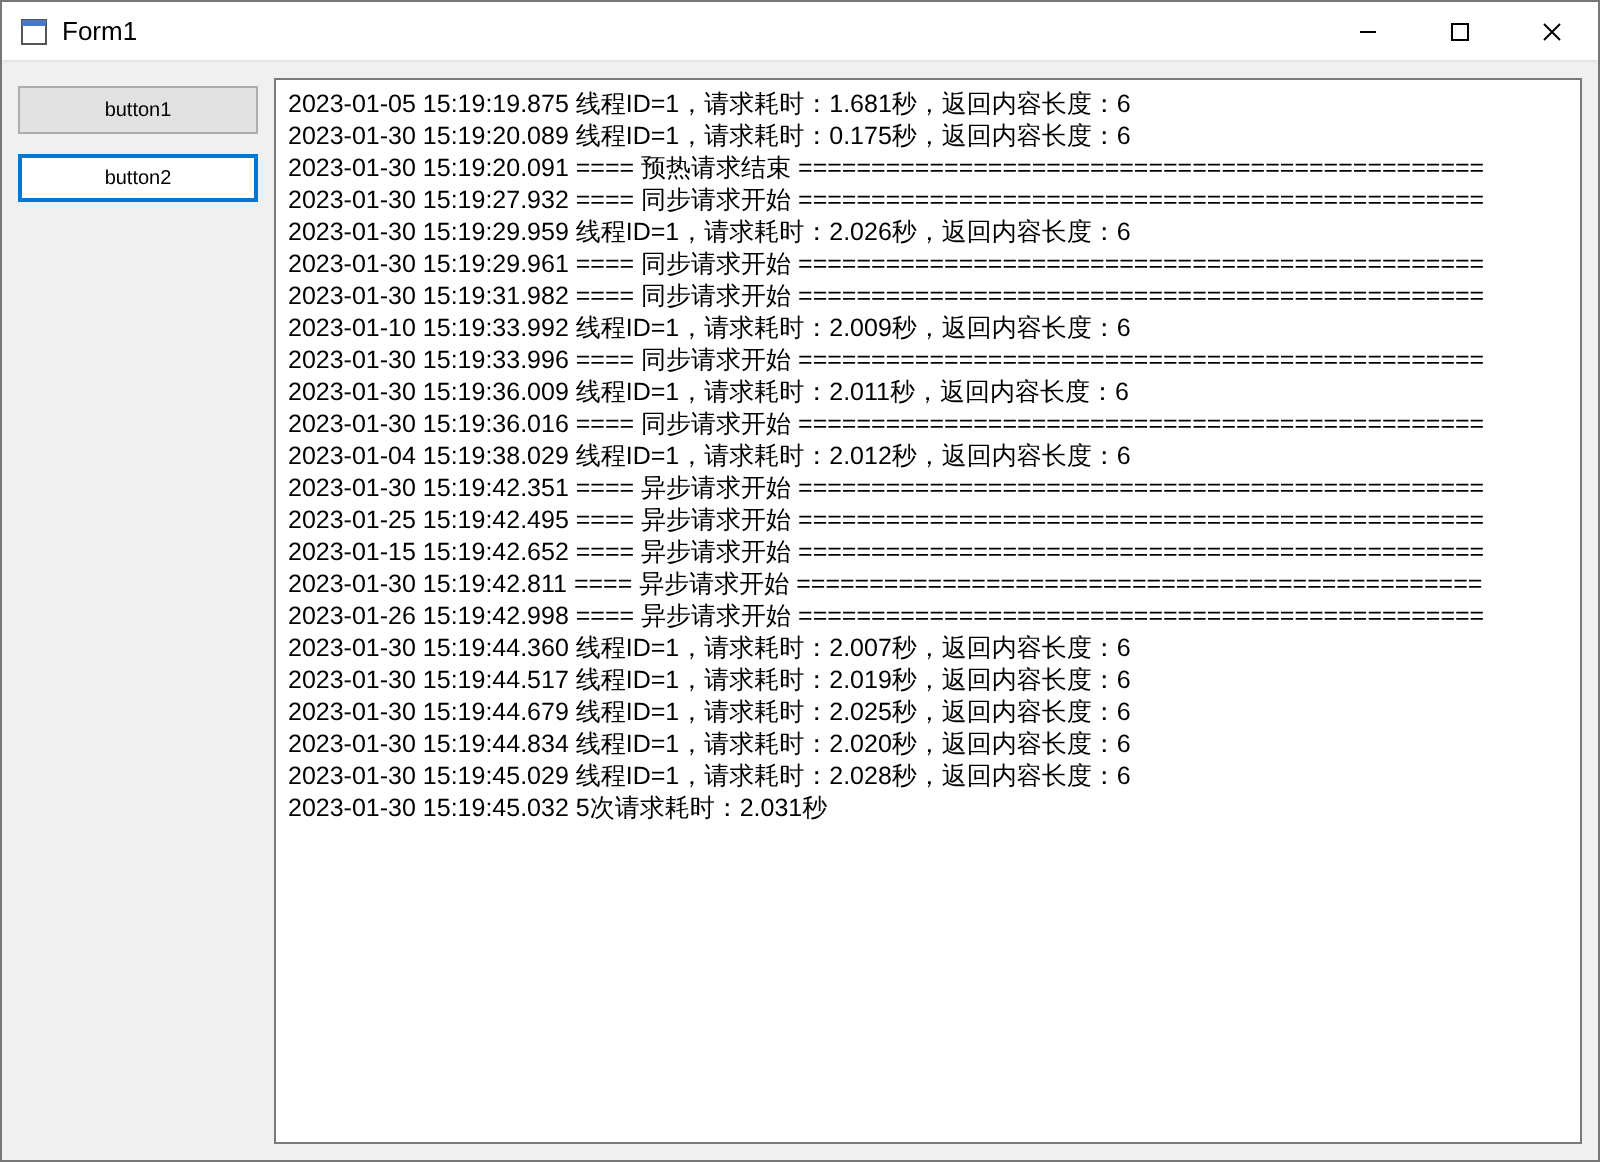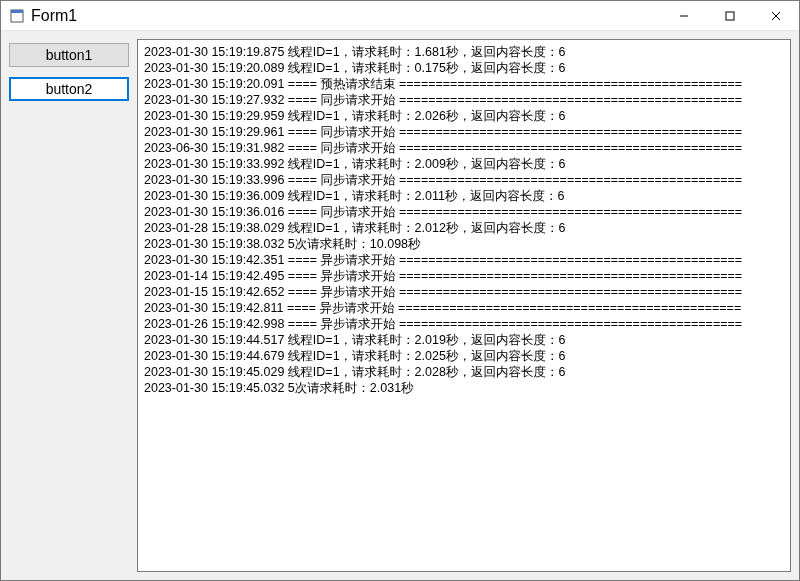--- a/index.html
+++ b/index.html
@@ -31,21 +31,21 @@
       width: 16px;
       height: 16px;
       margin-right: 6px;
       display: inline-flex;
       align-items: center;
       justify-content: center;
     }
     .titlebar-title {
       flex: 1;
       color: #000;
-      font-size: 16px;
+      font-size: 13px;
     }
     .titlebar-controls {
       display: flex;
       height: 100%;
     }
     .titlebar-btn {
       width: 46px;
       height: 100%;
       display: flex;
       align-items: center;
@@ -67,21 +67,21 @@
       width: 120px;
       display: flex;
       flex-direction: column;
       gap: 10px;
       padding-top: 4px;
     }
     .winbtn {
       height: 24px;
       background: #e1e1e1;
       border: 1px solid #adadad;
-      font-size: 14px;
+      font-size: 10px;
       cursor: default;
       display: flex;
       align-items: center;
       justify-content: center;
       color: #000;
     }
     .winbtn.selected {
       background: #ffffff;
       border: 2px solid #0078d7;
     }
@@ -130,37 +130,38 @@
       </div>
     </div>
   </div>
 
   <div class="client">
     <div class="left-panel">
       <div class="winbtn">button1</div>
       <div class="winbtn selected">button2</div>
     </div>
     <div class="log-area" id="log-area">
-        <div class="log-line">2023-01-30 15:19:19.875  线程ID=1，请求耗时：1.681秒，返回内容长度：6</div>
+        <div class="log-line">2023-01-05 15:19:19.875  线程ID=1，请求耗时：1.681秒，返回内容长度：6</div>
         <div class="log-line">2023-01-30 15:19:20.089  线程ID=1，请求耗时：0.175秒，返回内容长度：6</div>
         <div class="log-line">2023-01-30 15:19:20.091  ==== 预热请求结束 ===============================================</div>
         <div class="log-line">2023-01-30 15:19:27.932  ==== 同步请求开始 ===============================================</div>
         <div class="log-line">2023-01-30 15:19:29.959  线程ID=1，请求耗时：2.026秒，返回内容长度：6</div>
         <div class="log-line">2023-01-30 15:19:29.961  ==== 同步请求开始 ===============================================</div>
-        <div class="log-line">2023-06-30 15:19:31.982  ==== 同步请求开始 ===============================================</div>
-        <div class="log-line">2023-01-30 15:19:33.992  线程ID=1，请求耗时：2.009秒，返回内容长度：6</div>
+        <div class="log-line">2023-01-30 15:19:31.982  ==== 同步请求开始 ===============================================</div>
+        <div class="log-line">2023-01-10 15:19:33.992  线程ID=1，请求耗时：2.009秒，返回内容长度：6</div>
         <div class="log-line">2023-01-30 15:19:33.996  ==== 同步请求开始 ===============================================</div>
         <div class="log-line">2023-01-30 15:19:36.009  线程ID=1，请求耗时：2.011秒，返回内容长度：6</div>
         <div class="log-line">2023-01-30 15:19:36.016  ==== 同步请求开始 ===============================================</div>
-        <div class="log-line">2023-01-28 15:19:38.029  线程ID=1，请求耗时：2.012秒，返回内容长度：6</div>
-        <div class="log-line">2023-01-30 15:19:38.032  5次请求耗时：10.098秒</div>
+        <div class="log-line">2023-01-04 15:19:38.029  线程ID=1，请求耗时：2.012秒，返回内容长度：6</div>
         <div class="log-line">2023-01-30 15:19:42.351  ==== 异步请求开始 ===============================================</div>
-        <div class="log-line">2023-01-14 15:19:42.495  ==== 异步请求开始 ===============================================</div>
+        <div class="log-line">2023-01-25 15:19:42.495  ==== 异步请求开始 ===============================================</div>
         <div class="log-line">2023-01-15 15:19:42.652  ==== 异步请求开始 ===============================================</div>
         <div class="log-line">2023-01-30 15:19:42.811  ==== 异步请求开始 ===============================================</div>
         <div class="log-line">2023-01-26 15:19:42.998  ==== 异步请求开始 ===============================================</div>
+        <div class="log-line">2023-01-30 15:19:44.360  线程ID=1，请求耗时：2.007秒，返回内容长度：6</div>
         <div class="log-line">2023-01-30 15:19:44.517  线程ID=1，请求耗时：2.019秒，返回内容长度：6</div>
         <div class="log-line">2023-01-30 15:19:44.679  线程ID=1，请求耗时：2.025秒，返回内容长度：6</div>
+        <div class="log-line">2023-01-30 15:19:44.834  线程ID=1，请求耗时：2.020秒，返回内容长度：6</div>
         <div class="log-line">2023-01-30 15:19:45.029  线程ID=1，请求耗时：2.028秒，返回内容长度：6</div>
         <div class="log-line">2023-01-30 15:19:45.032  5次请求耗时：2.031秒</div>
       </div>
   </div>
 </div>
 
 </body></html>

